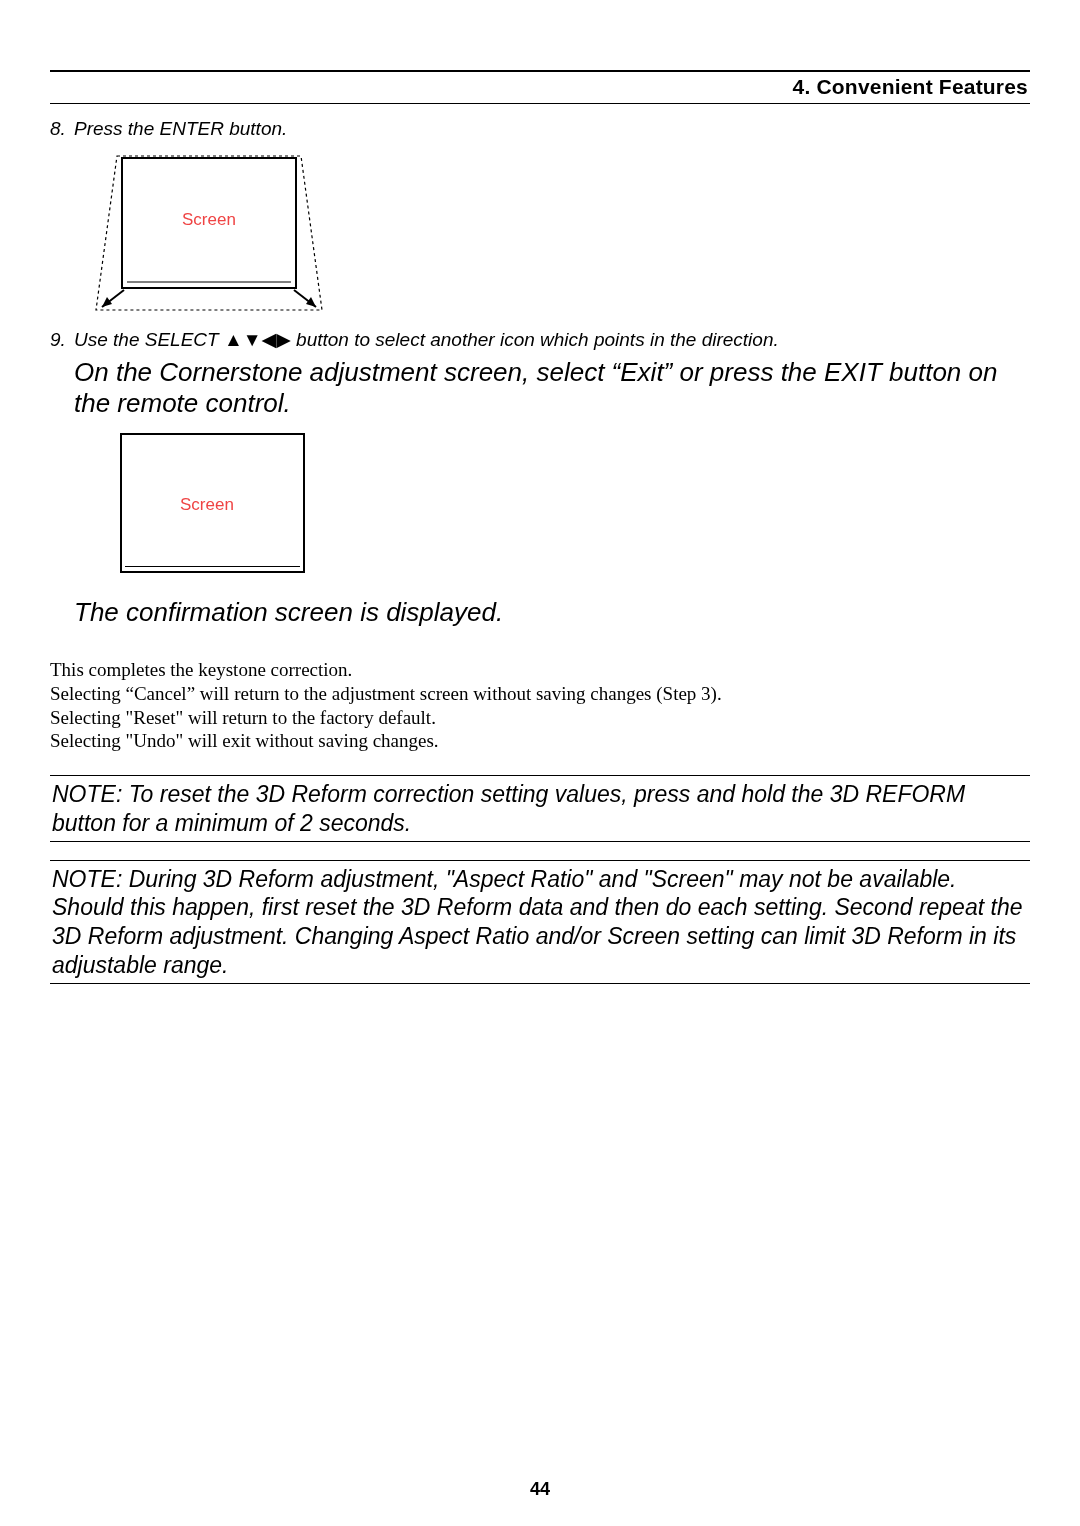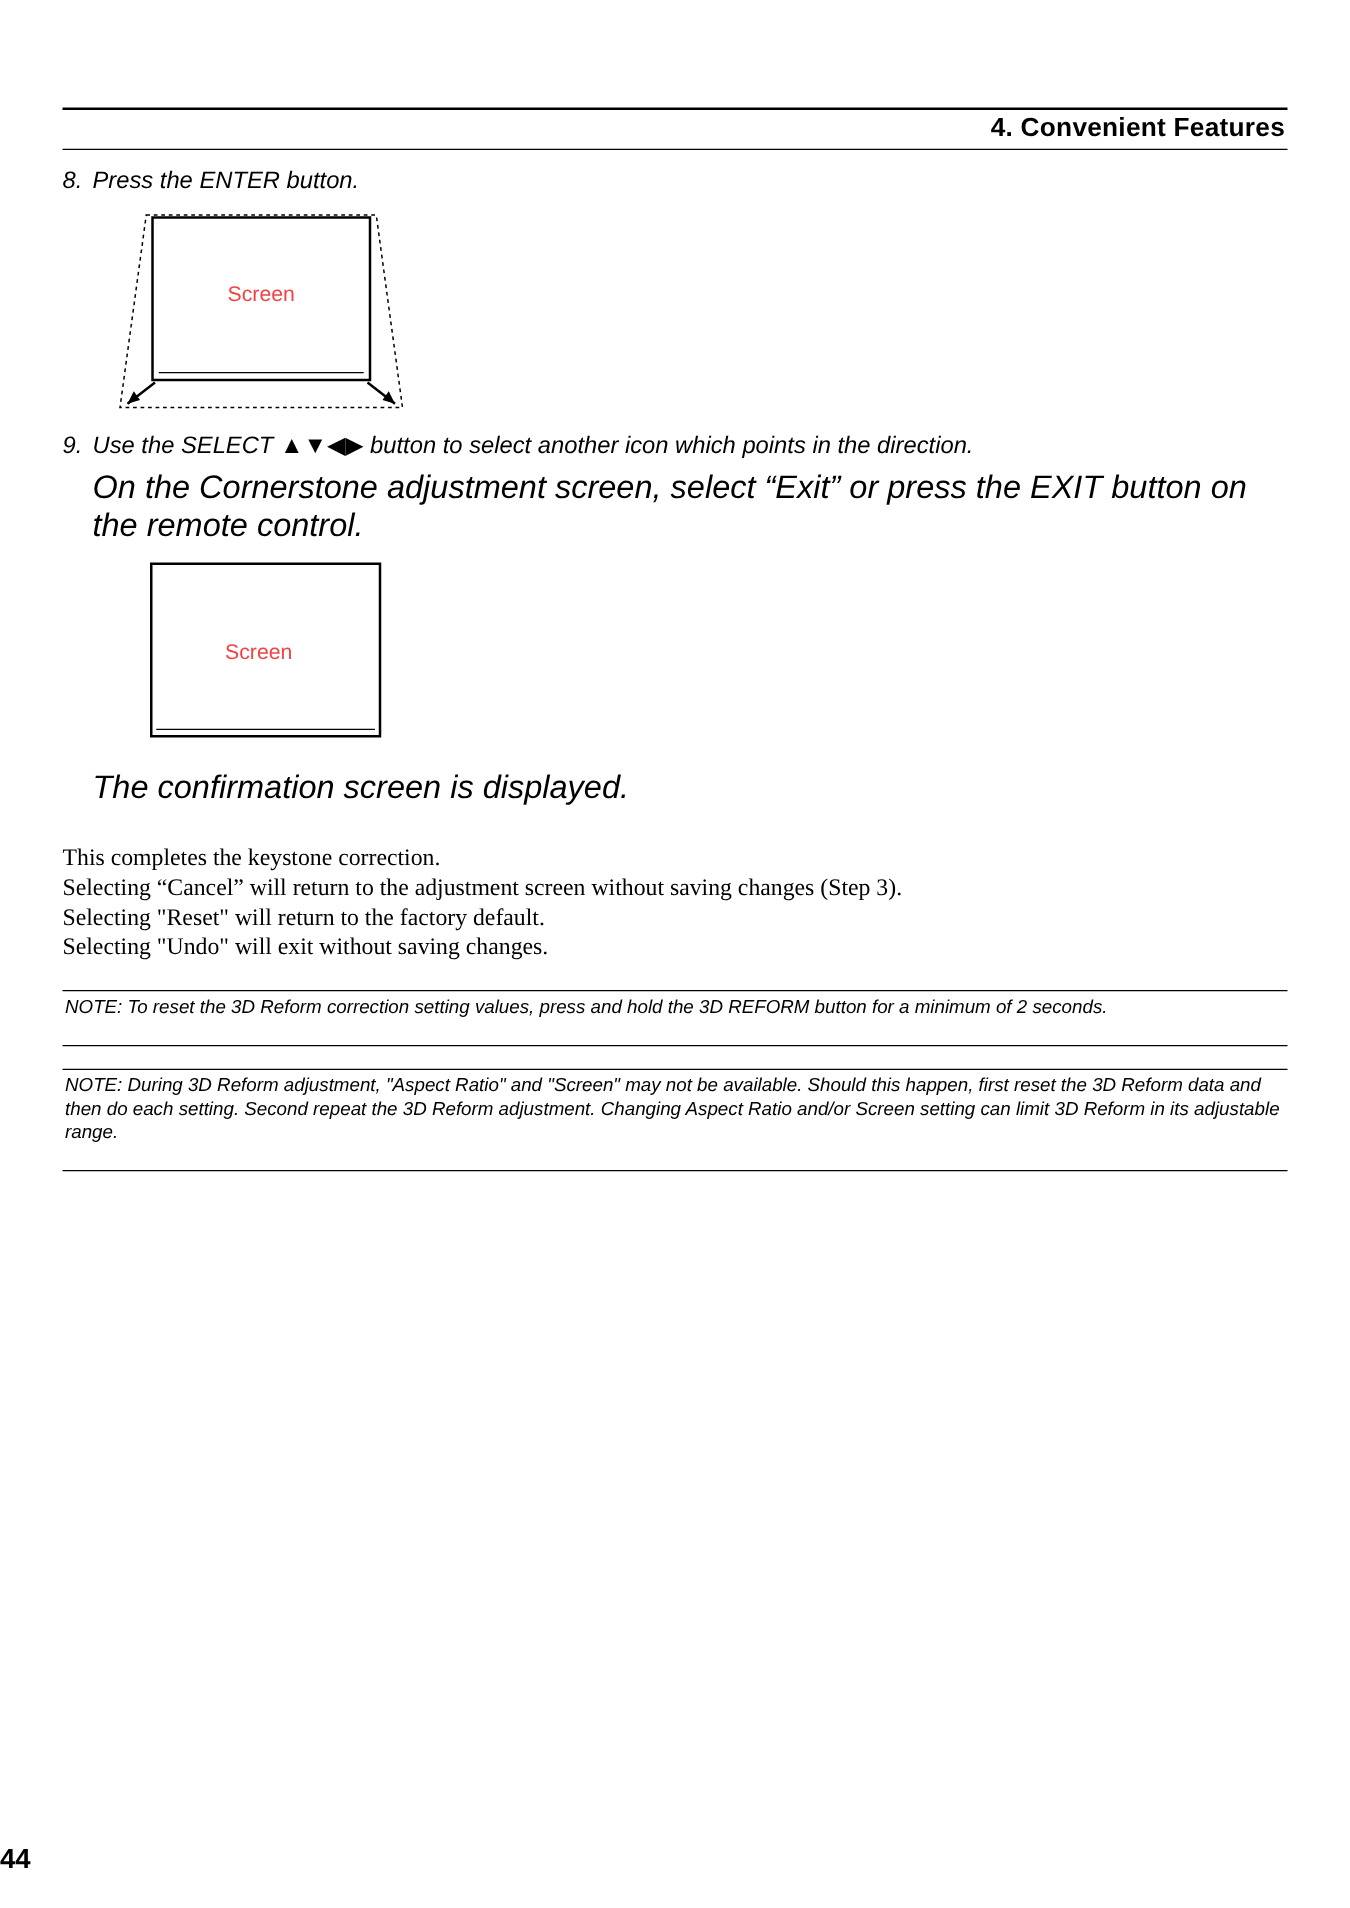--- a/index.html
+++ b/index.html
@@ -7,21 +7,21 @@
   body {
     width: 1080px;
     height: 1526px;
     background: #fff;
     font-family: Arial, Helvetica, sans-serif;
     color: #000;
     position: relative;
   }
   .page {
     position: absolute;
-    left: 50px; right: 50px; top: 86px;
+    left: 50px; right: 50px; top: 70px;
   }
   .section-head {
     border-top: 2px solid #000;
     border-bottom: 1px solid #000;
     text-align: right;
     font-weight: 900;
     padding: 3px 2px 4px;
     font-size: 21px;
     letter-spacing: 0.2px;
   }
@@ -70,35 +70,36 @@
   .para {
     font-size: 19px;
     margin-top: 30px;
     line-height: 1.25;
     font-family: Liberation Serif, serif;
   }
   .note-block {
     margin-top: 22px;
     border-top: 1px solid #000;
     border-bottom: 1px solid #000;
-    padding: 4px 2px 20px;
+    padding: 4px 2px 3px;
     font-style: italic;
-    font-size: 15px;
+    font-size: 23px;
     line-height: 1.25;
   }
   .note-block + .note-block { margin-top: 18px; }
 
   .arrow-glyph { font-style: normal; }
 
   .page-number {
     position: absolute;
     left: 0; right: 0;
     bottom: 26px;
+    text-align: center;
     font-weight: 700;
-    font-size: 22px;
+    font-size: 18px;
   }
 
   .step10 { margin-top: 120px; }
 </style>
 </head>
 <body>
 
 <div class="page">
 
   <div class="section-head">4. Convenient Features</div>

